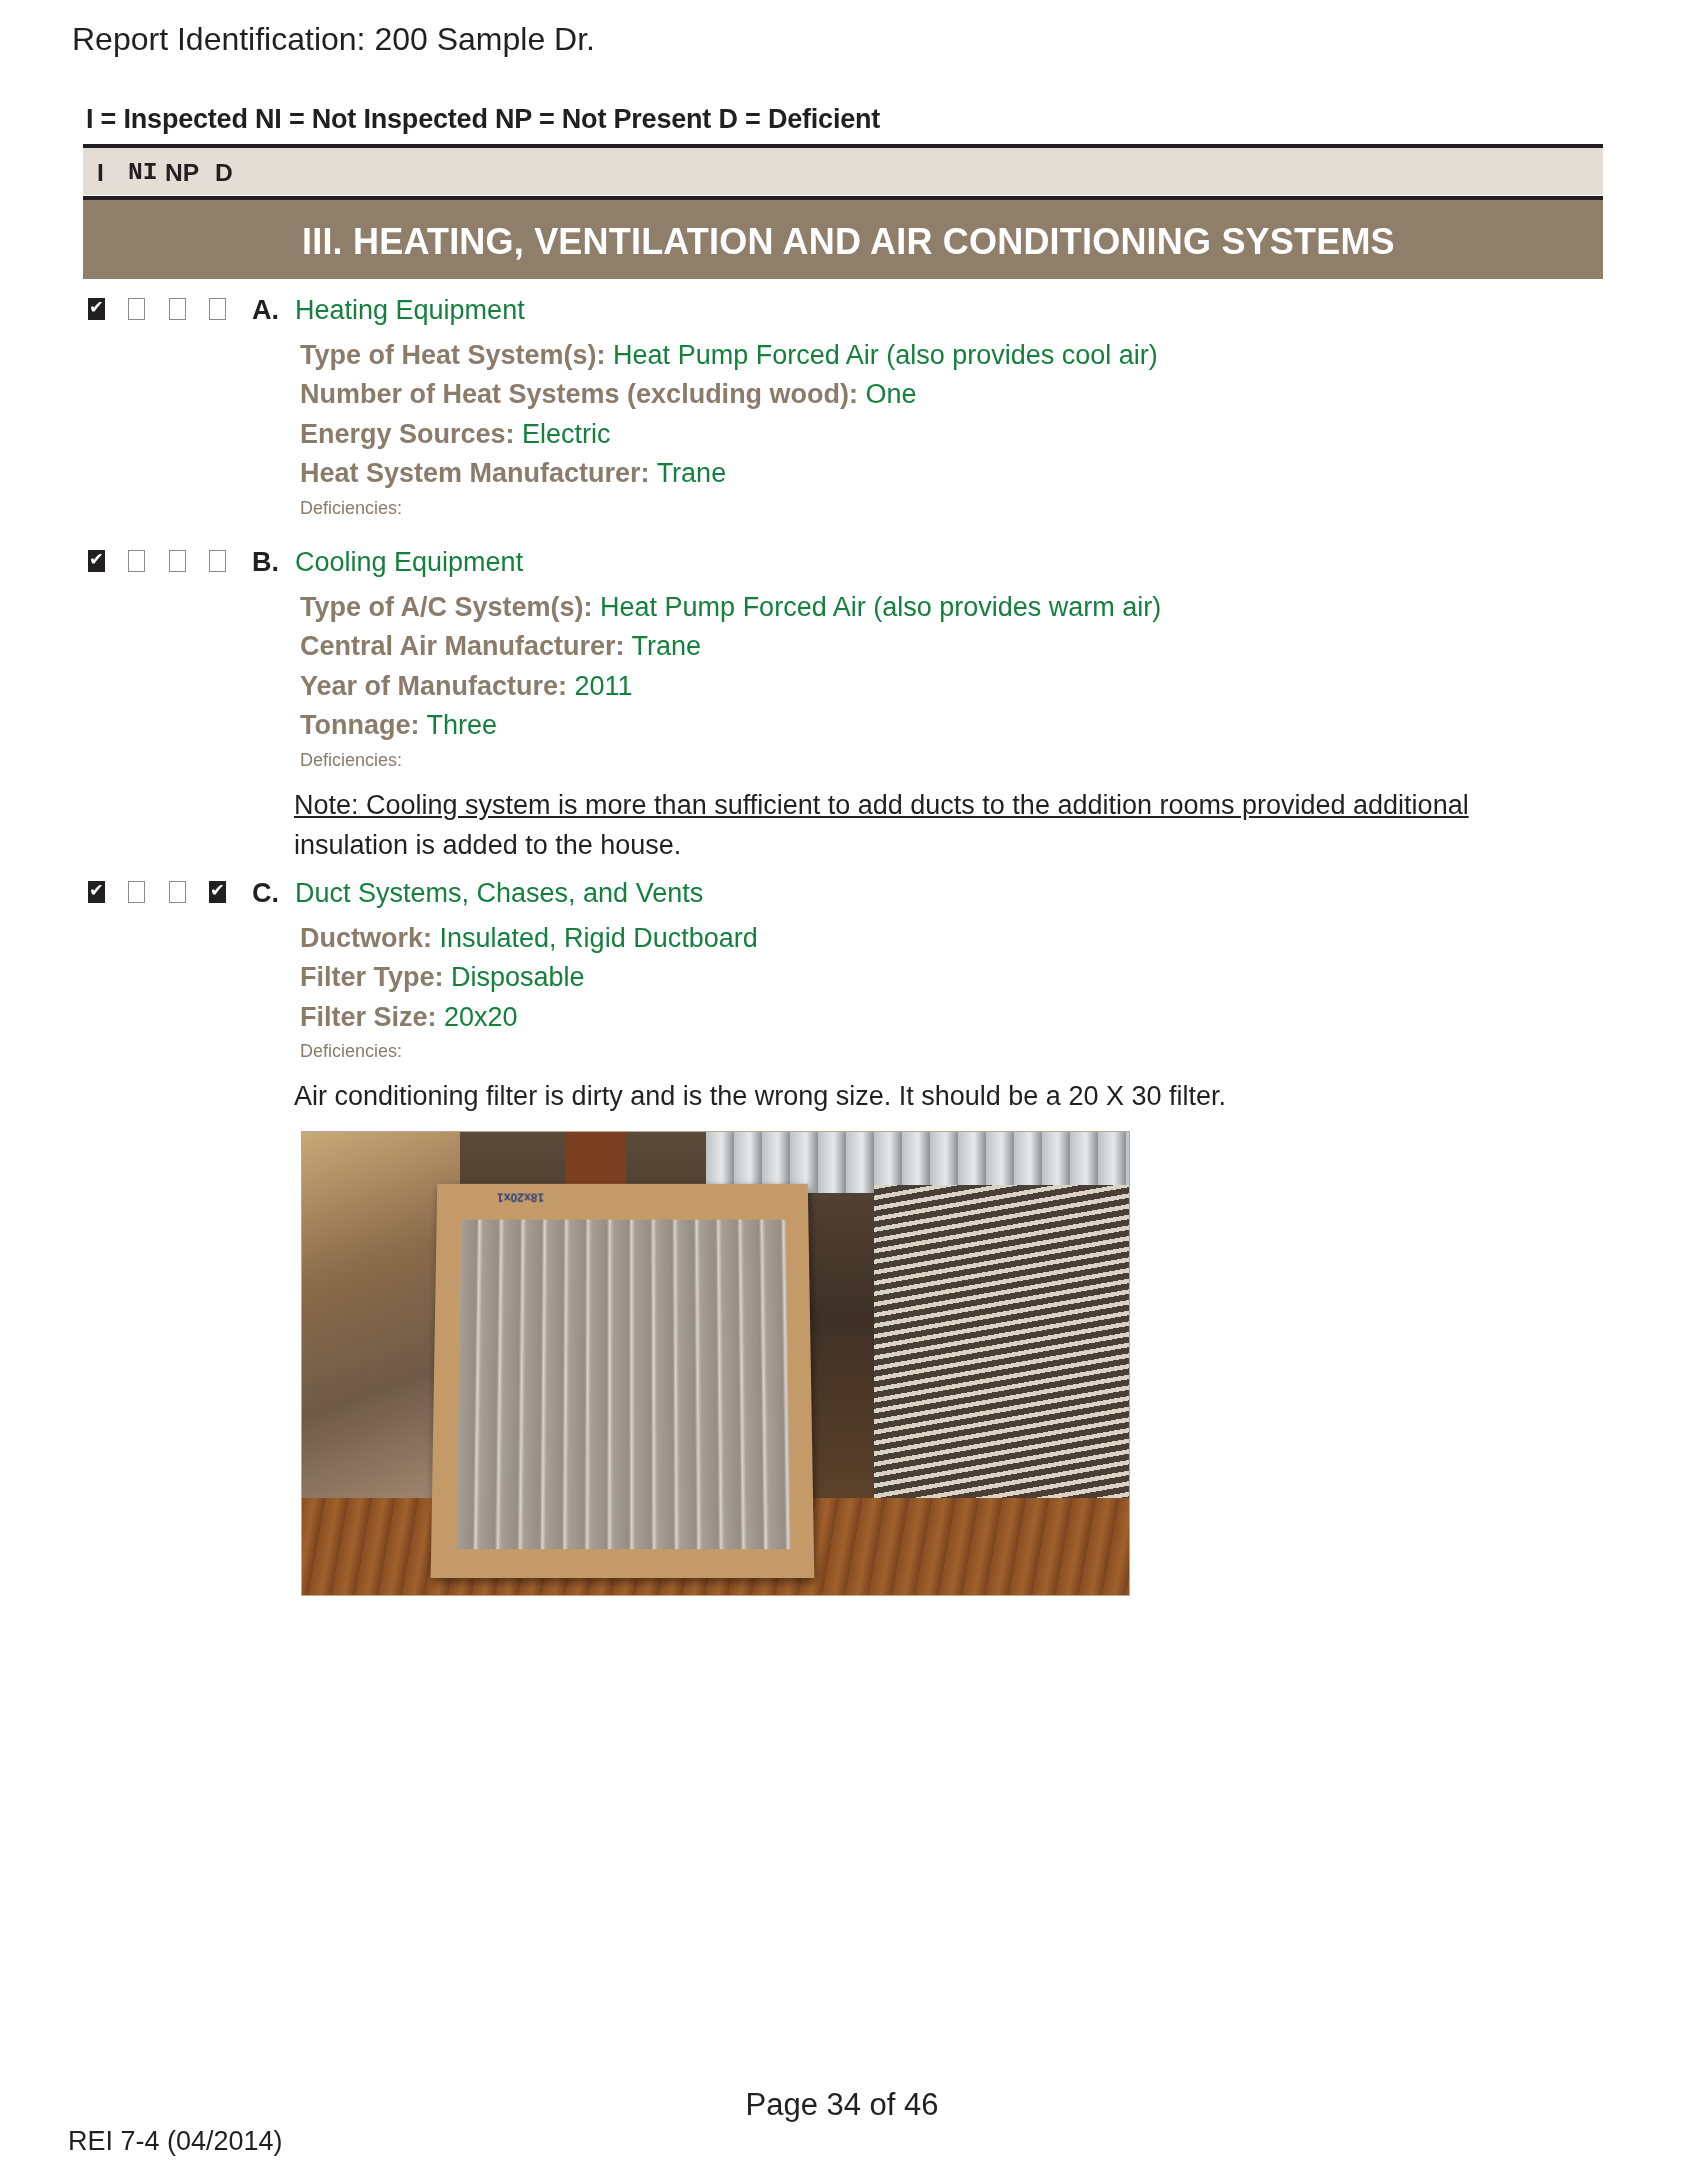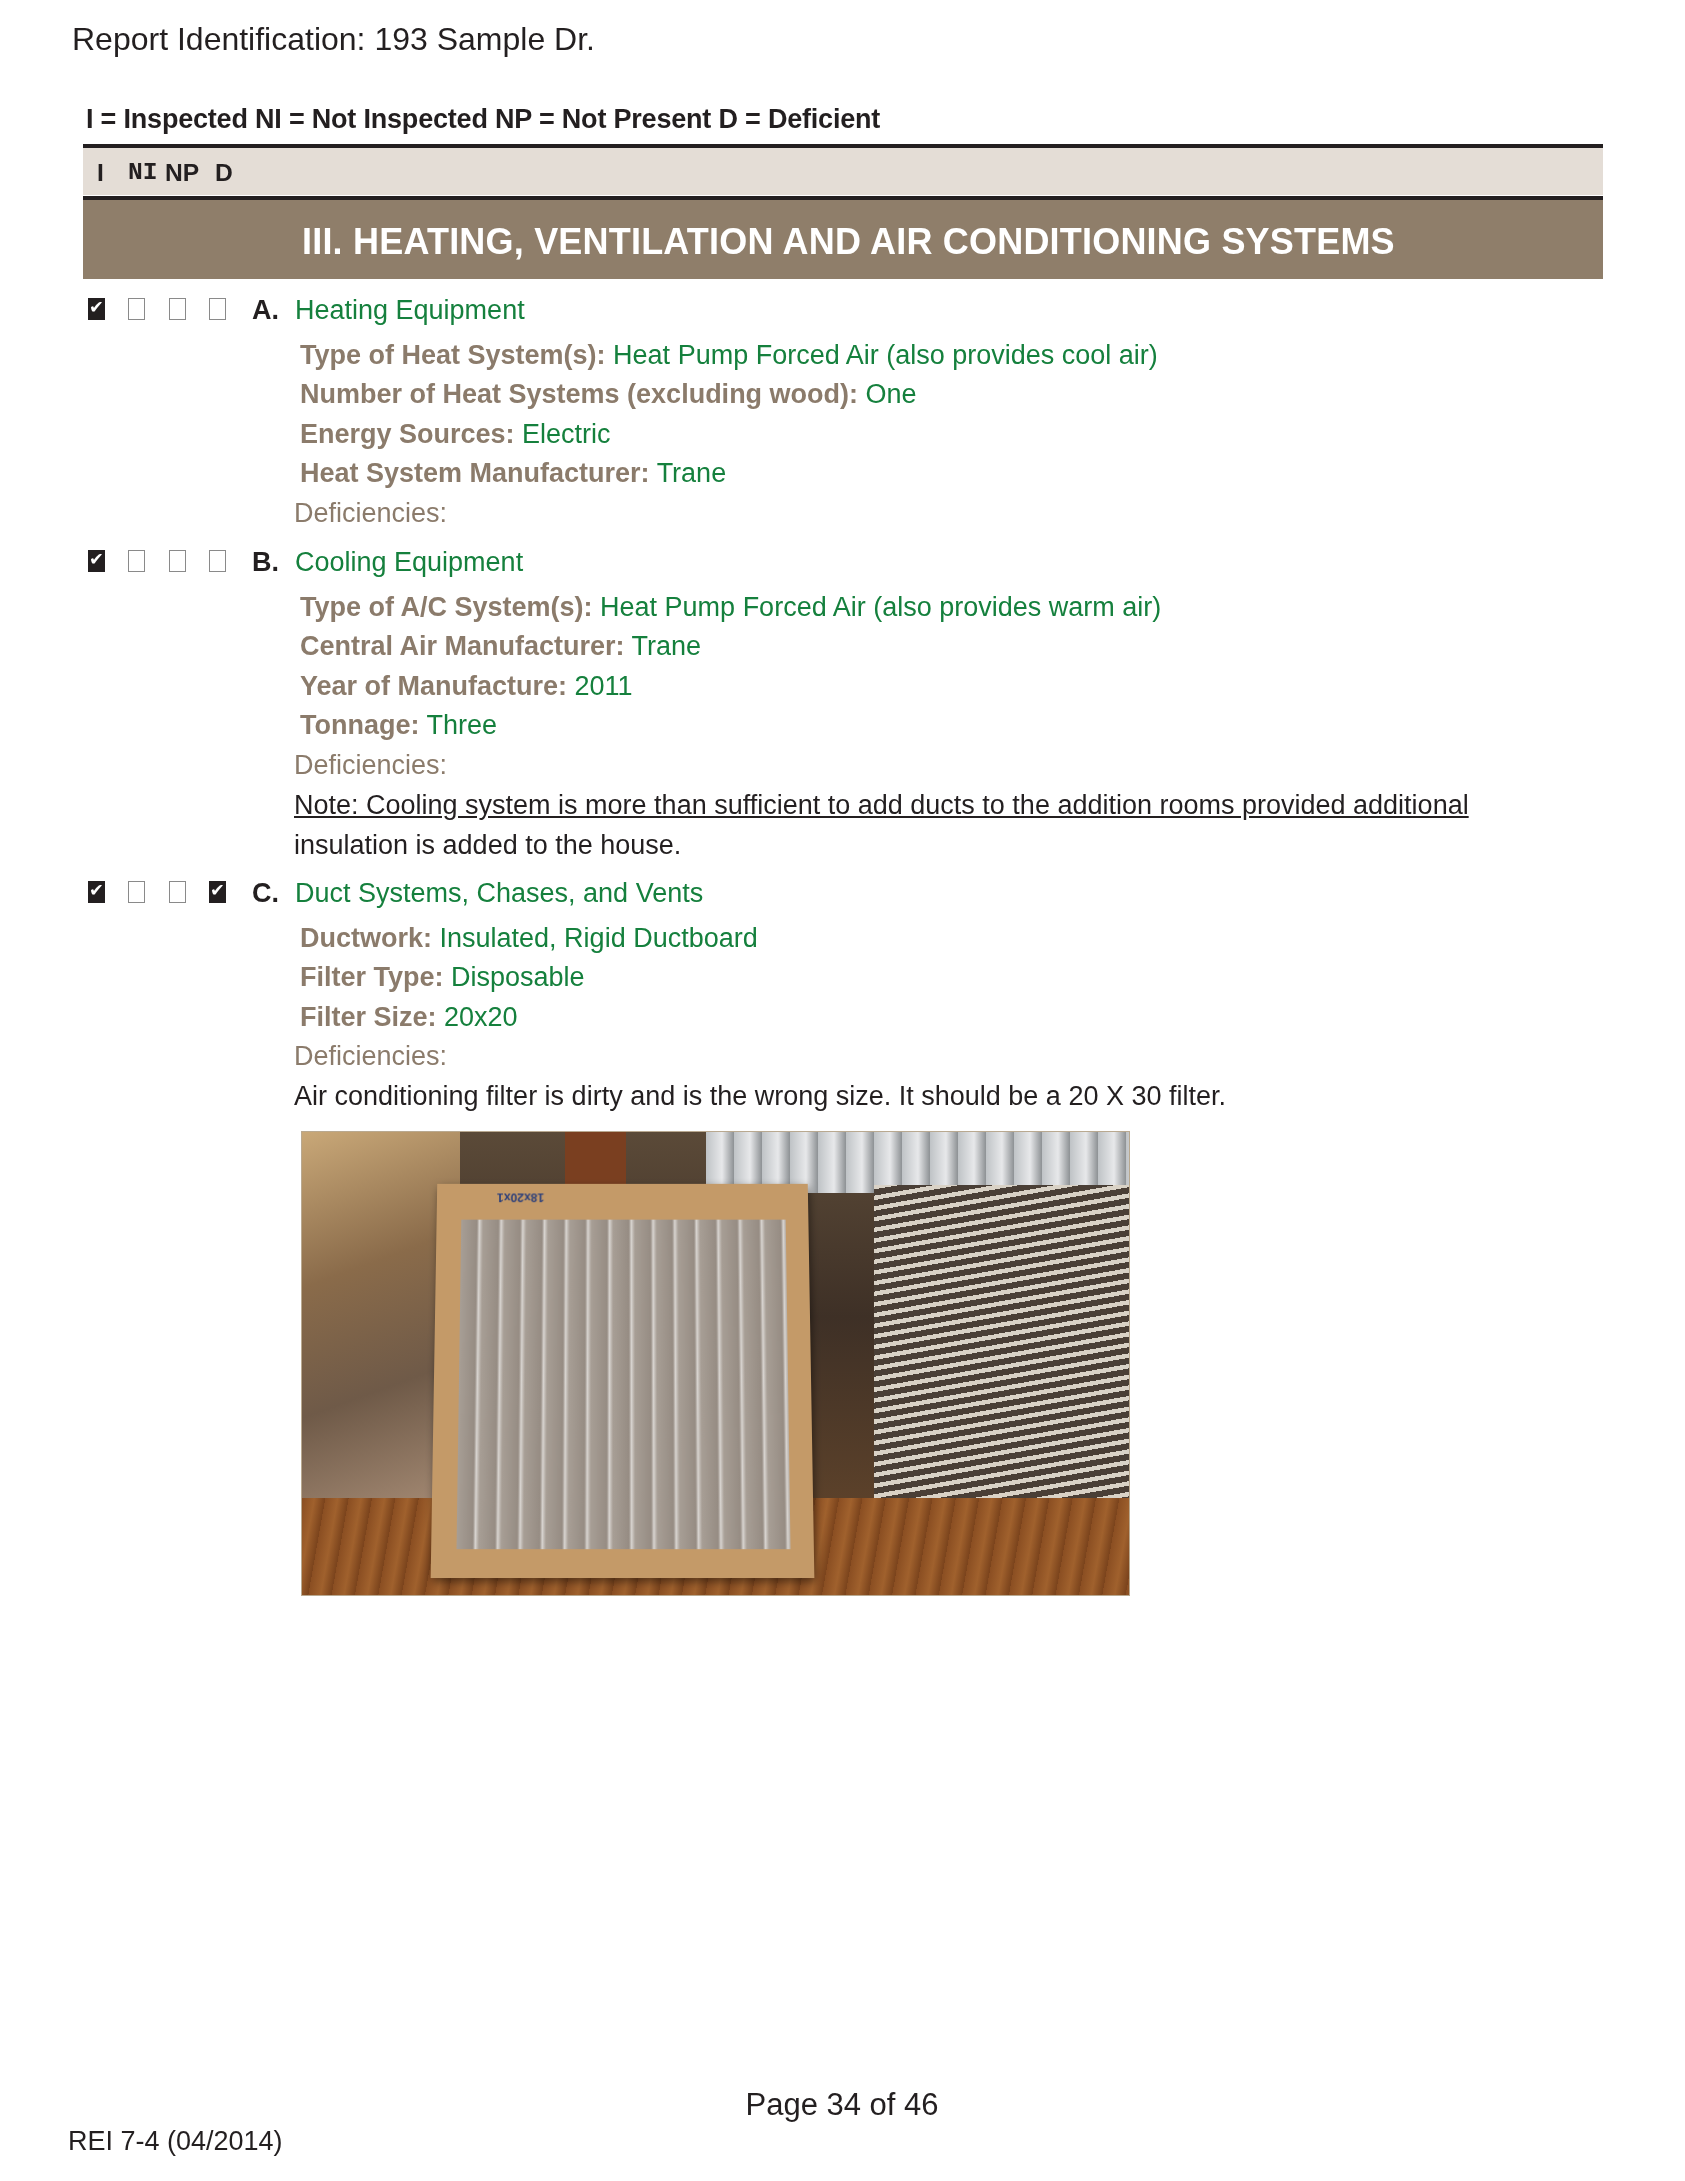--- a/index.html
+++ b/index.html
@@ -15,21 +15,21 @@
   .section-band .title { position: absolute; left: 219px; top: 21px; font-size: 36px; font-weight: bold; color: #ffffff; white-space: nowrap; letter-spacing: 0.2px; }
   .row { position: absolute; left: 88px; height: 28px; }
   .cb { position: absolute; top: 0; width: 16.7px; height: 22px; box-sizing: border-box; border: 1.8px solid #8a8a8a; background: #fff; }
   .cb.checked { background: #231f20; border-color: #231f20; }
   .cb.checked::after { content: "\2714"; position: absolute; left: 0px; top: -2.6px; font-size: 17.6px; color: #fff; line-height: 23px; font-family: "DejaVu Sans", sans-serif; }
   .item-letter { position: absolute; left: 164px; top: -2.6px; font-size: 27px; font-weight: bold; color: #231f20; }
   .item-title { position: absolute; left: 207px; top: -2.6px; font-size: 27px; font-weight: normal; color: #15803d; white-space: nowrap; }
   .field { position: absolute; left: 300px; font-size: 27px; white-space: nowrap; }
   .field .lbl { font-weight: bold; color: #8b7b6b; }
   .field .val { color: #15803d; }
-  .defic { position: absolute; left: 294px; font-size: 27px; color: #8b7b6b; white-space: nowrap; }
+  .defic { position: absolute; left: 300px; font-size: 18px; color: #8b7b6b; white-space: nowrap; }
   .note { position: absolute; left: 294px; font-size: 27px; color: #231f20; white-space: nowrap; }
   .photo { position: absolute; left: 301px; top: 1131px; width: 827px; height: 463px; overflow: hidden; border: 0.9px solid #b9a990;
            background: linear-gradient(180deg, #5b4a38 0%, #3e3026 40%, #6b4a2c 100%); }
   .photo .wood-left { position: absolute; left: 0; top: 0; width: 158px; height: 463px;
            background: linear-gradient(160deg, #c9a878 0%, #8a6b4a 30%, #6f5a48 55%, #a08670 80%, #7c5c40 100%); }
   .photo .vent { position: absolute; right: 0; top: 53px; width: 255px; height: 334px;
            background: repeating-linear-gradient(170deg, #d9d2c6 0px, #d9d2c6 4.4px, #4a3f36 4.4px, #4a3f36 10.5px); }
   .photo .duct { position: absolute; left: 404px; top: 0; width: 423px; height: 61px;
            background: repeating-linear-gradient(90deg, #bfc3c6 0px, #e7e8ea 16px, #8d9194 28px); }
   .photo .post { position: absolute; left: 263px; top: 0; width: 61px; height: 70px; background: #7a3f20; }
@@ -39,21 +39,21 @@
            transform: perspective(790px) rotateX(4deg); box-shadow: 1.8px 3.5px 8.8px rgba(0,0,0,0.5); }
   .photo .filter-media { position: absolute; left: 24.6px; top: 37px; right: 23px; bottom: 28px;
            background: repeating-linear-gradient(90deg, #a79e95 0px, #968c83 16px, #d8d4d0 18.4px, #a79e95 22px); }
   .photo .filter-label { position: absolute; left: 61px; top: 7px; font-size: 12.3px; font-weight: bold; color: #2c3f7a; transform: rotate(180deg); font-family: "Liberation Sans", sans-serif; }
   .page-num { left: 0; width: 1684px; top: 2087px; text-align: center; font-size: 31px; color: #231f20; }
   .form-id { left: 68px; top: 2126px; font-size: 27px; color: #231f20; }
 </style>
 </head>
 <body>
 
-<div class="abs report-id">Report Identification: 193 Sample Dr.</div>
+<div class="abs report-id">Report Identification: 200 Sample Dr.</div>
 
 <div class="abs legend">I = Inspected NI = Not Inspected NP = Not Present D = Deficient</div>
 
 <div class="rule" style="top:144px;"></div>
 <div class="col-band">
   <span style="left:14px;">I</span>
   <span style="left:45px;font-family:Liberation Mono, monospace;">NI</span>
   <span style="left:82px;">NP</span>
   <span style="left:132px;">D</span>
 </div>

